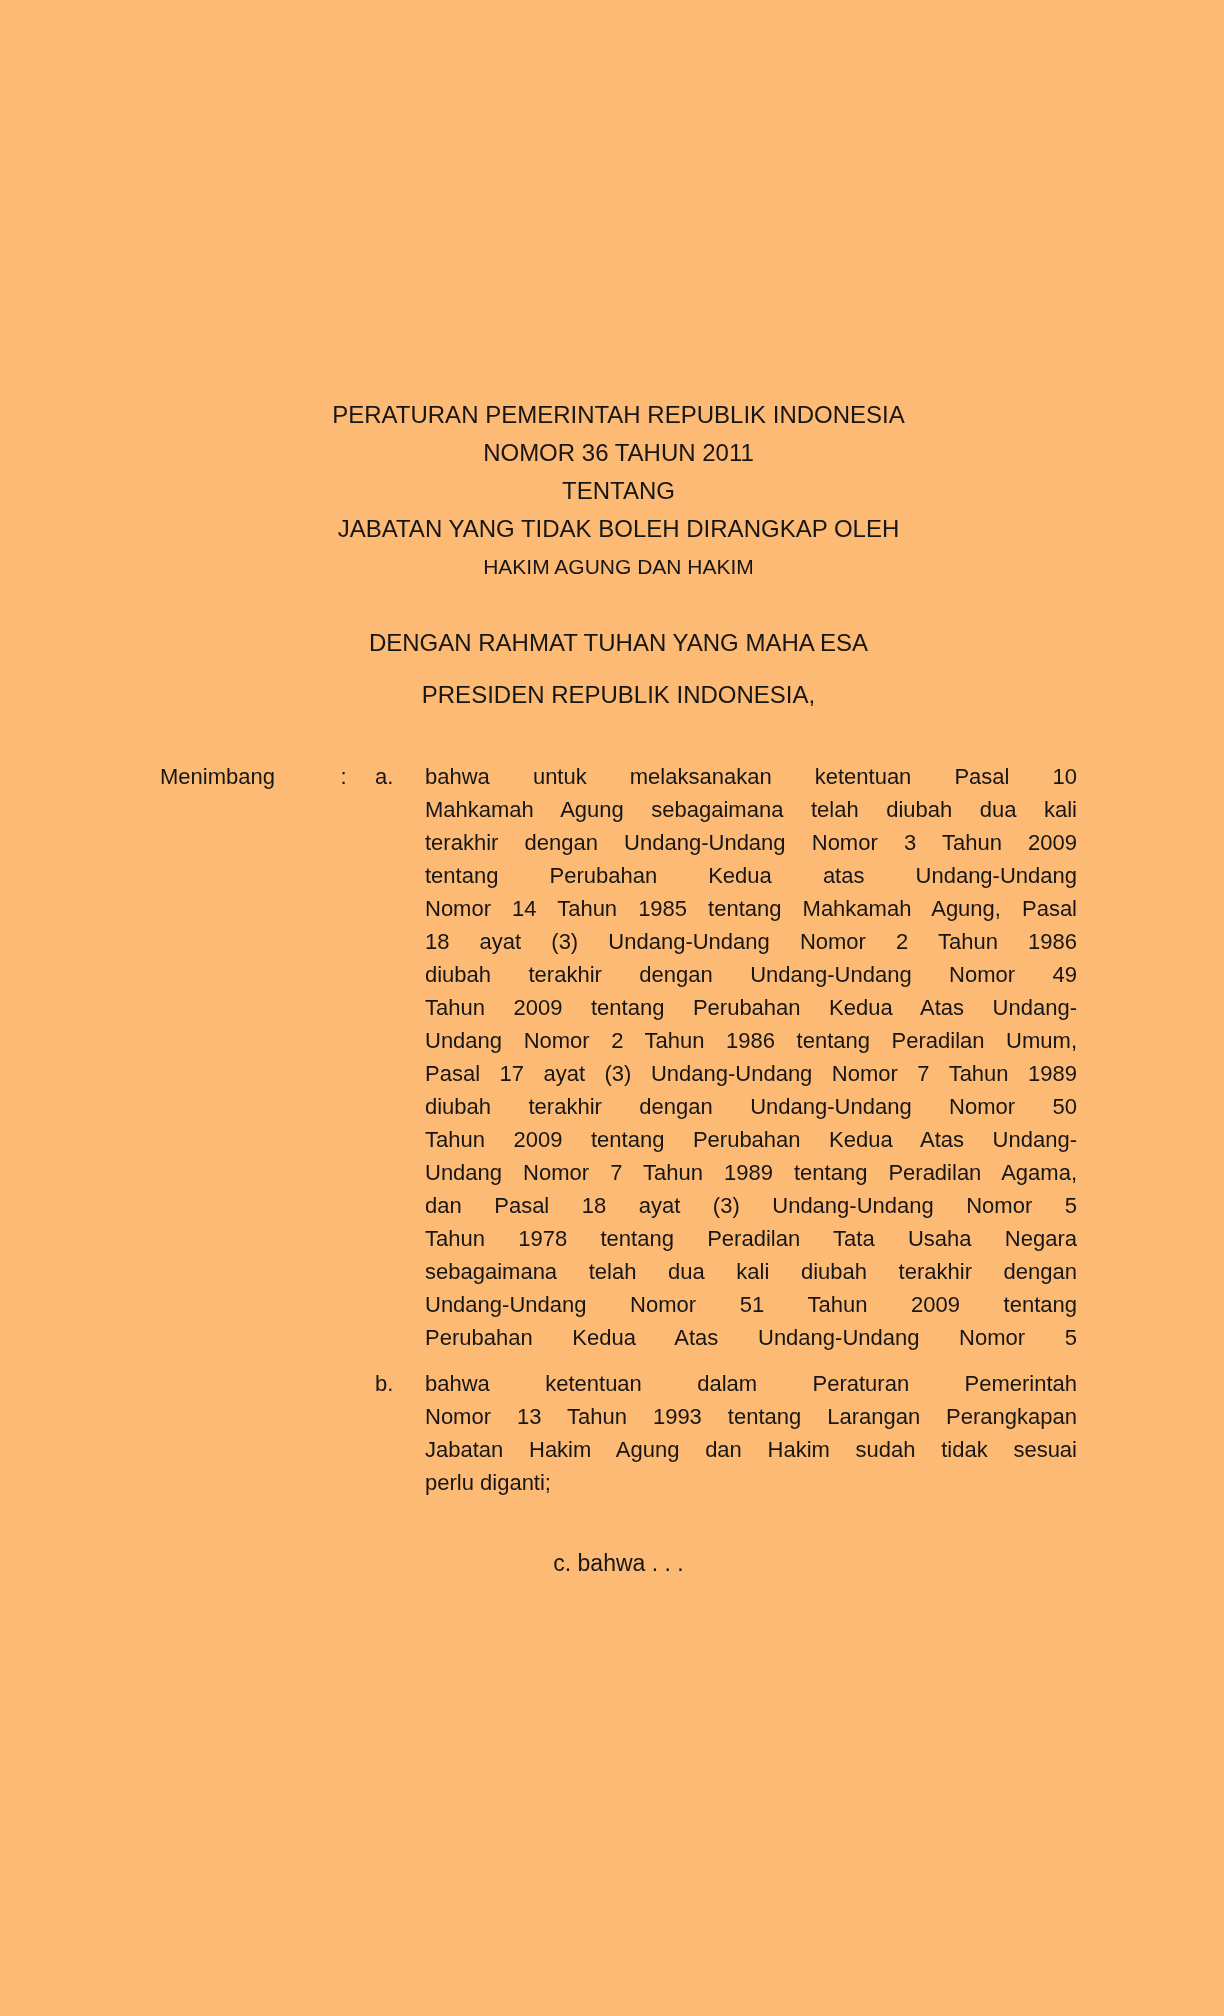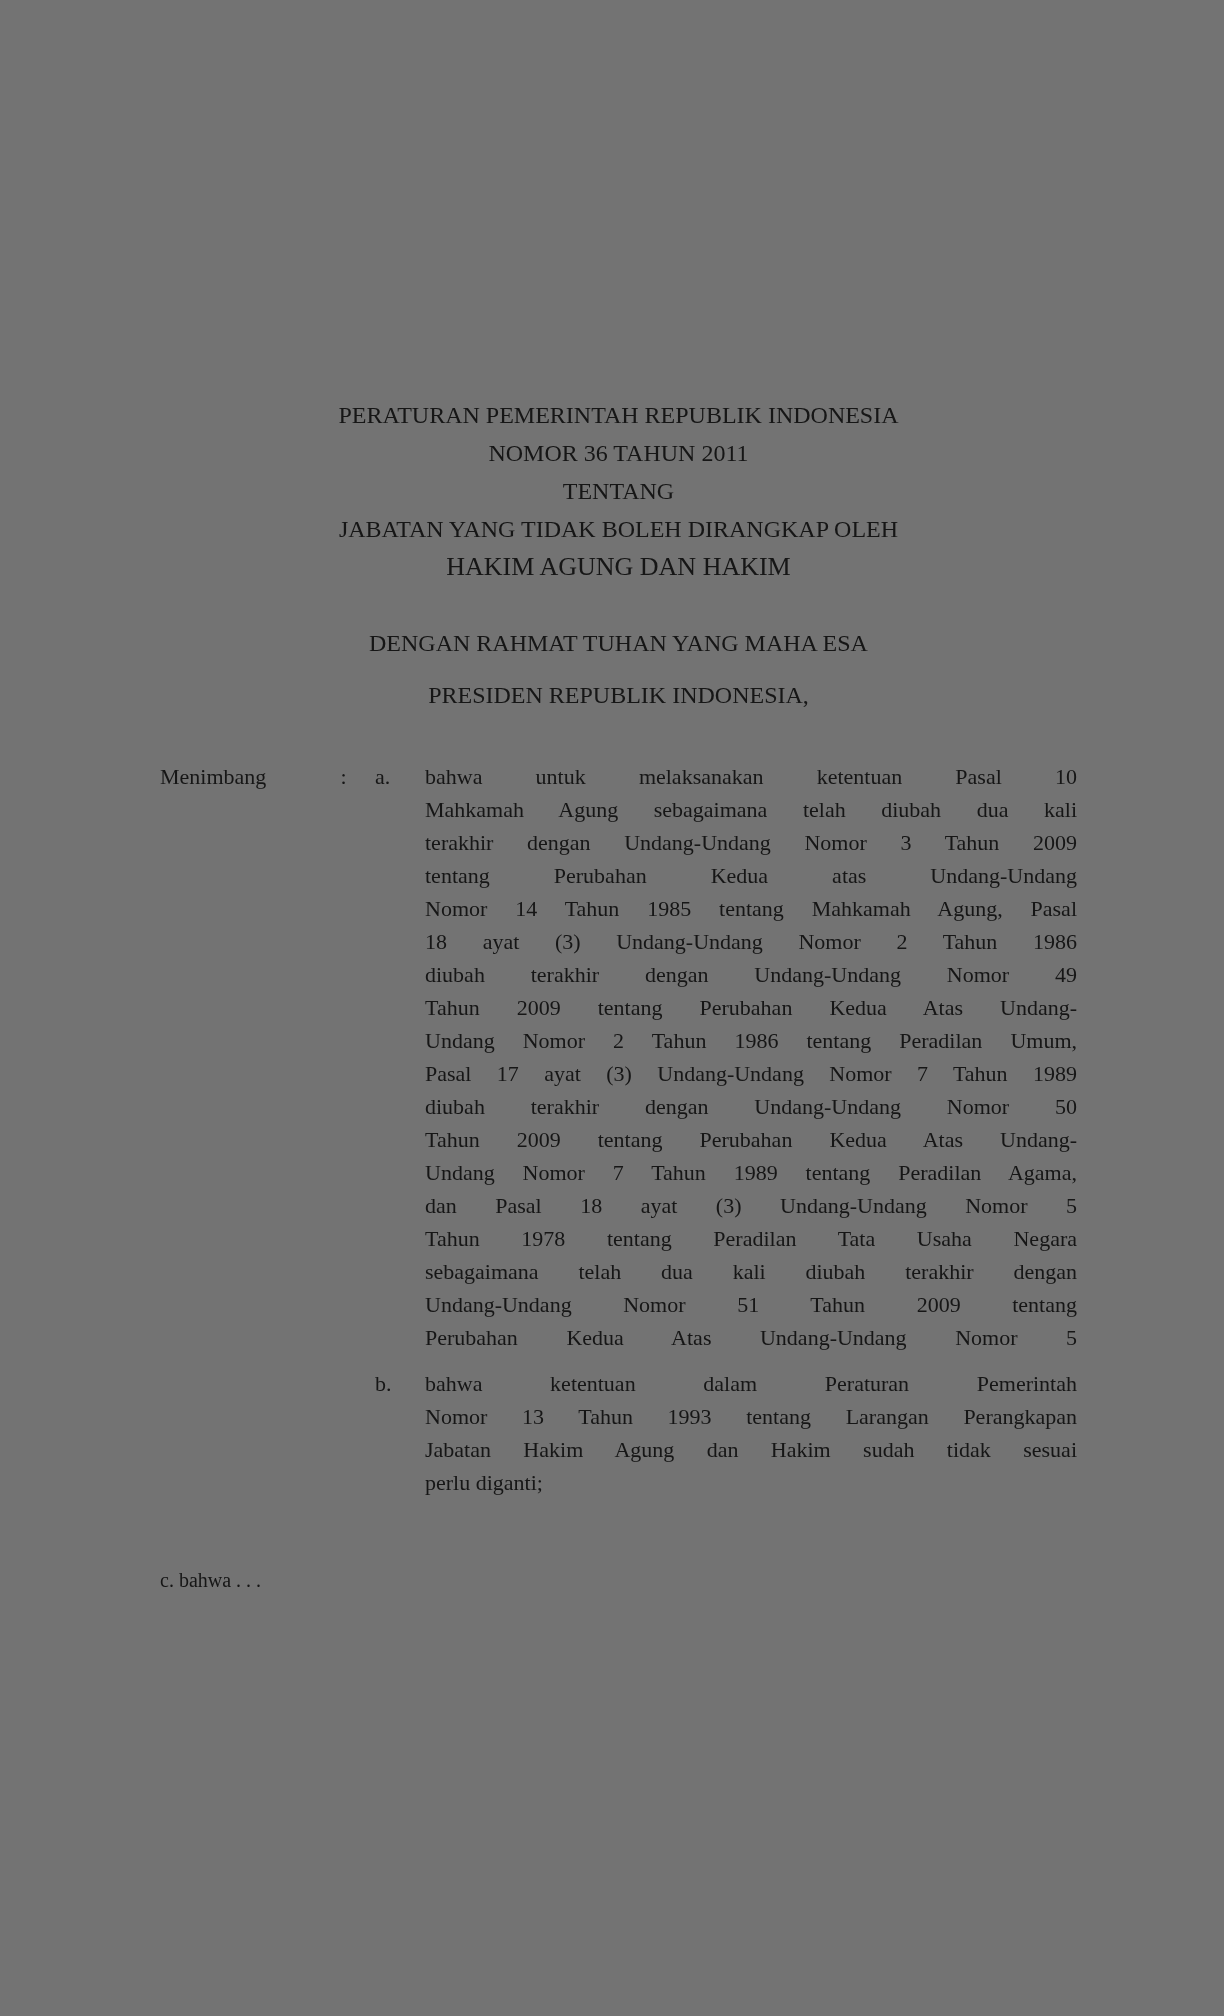--- a/index.html
+++ b/index.html
@@ -2,37 +2,37 @@
 <html><head>
 <meta charset="utf-8">
 <style>
   * { box-sizing: border-box; }
   html, body { margin: 0; padding: 0; background: #e8e8e8; }
   .page {
     position: relative;
     width: 1224px;
     height: 2016px;
     margin: 0 auto;
-    background: #737373;
+    background: #fdba74;
     color: #161616;
-    font-family: Liberation Serif, serif;
+    font-family: Liberation Sans, sans-serif;
     padding-top: 396px;
     overflow: hidden;
   }
   .heading {
     width: 917px;
     margin-left: 160px;
     text-align: center;
   }
   .heading-line {
     font-size: 24px;
     line-height: 38px;
     white-space: nowrap;
   }
-  .heading-line.small { font-size: 26px; text-align: center; }
+  .heading-line.small { font-size: 21px; text-align: center; }
   .invocation-line { margin-top: 38px; }
   .authority-line { margin-top: 14px; }
 
   .considering {
     display: flex;
     width: 917px;
     margin: 46px 0 0 160px;
     font-size: 22px;
     line-height: 33px;
   }
@@ -45,23 +45,23 @@
   .c-text { flex: 1 1 auto; }
   .jline {
     text-align: justify;
     text-align-last: justify;
   }
   .jline.last { text-align-last: left; }
 
   .catchword {
     width: 917px;
     margin-left: 160px;
-    margin-top: 65px;
-    text-align: left;
-    font-size: 20px;
+    margin-top: 48px;
+    text-align: center;
+    font-size: 23px;
     line-height: 33px;
   }
 </style>
 </head>
 <body>
 
 <div class="page">
 
   <div class="heading">
     <div class="heading-line">PERATURAN PEMERINTAH REPUBLIK INDONESIA</div>

